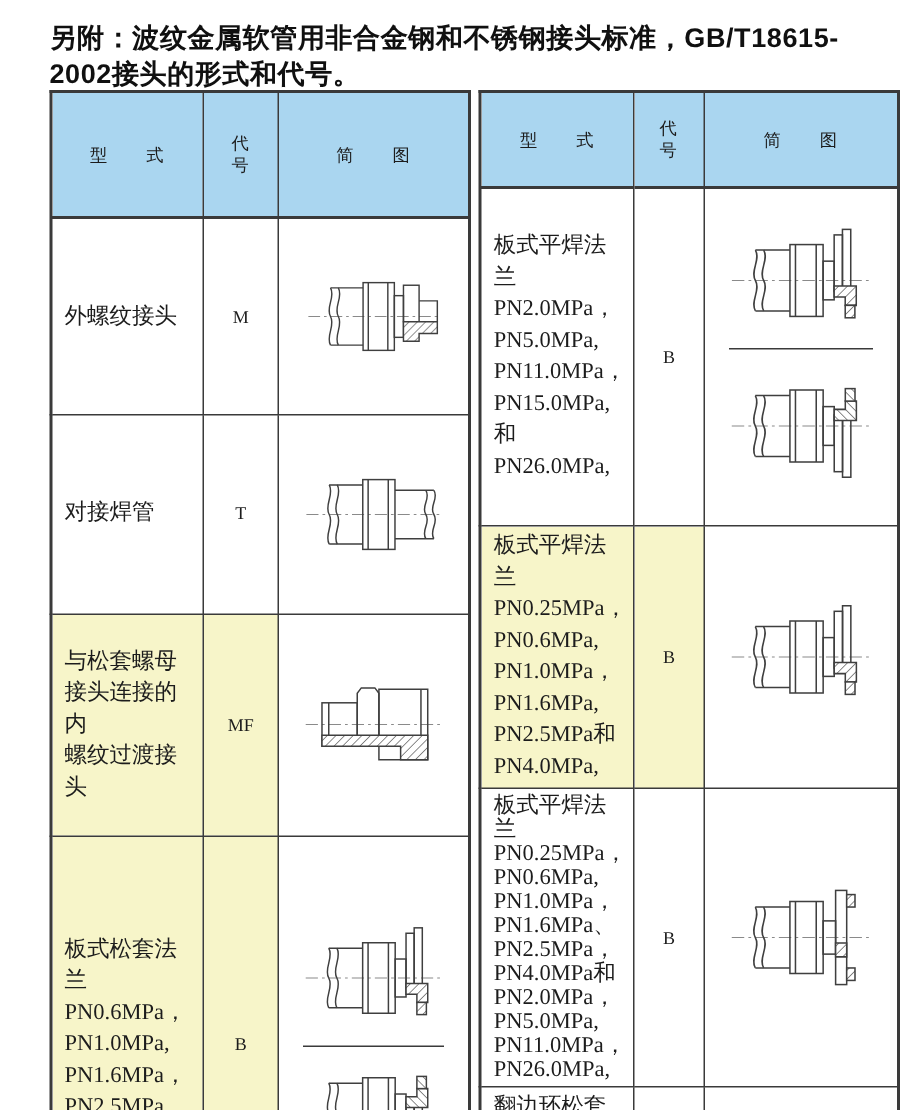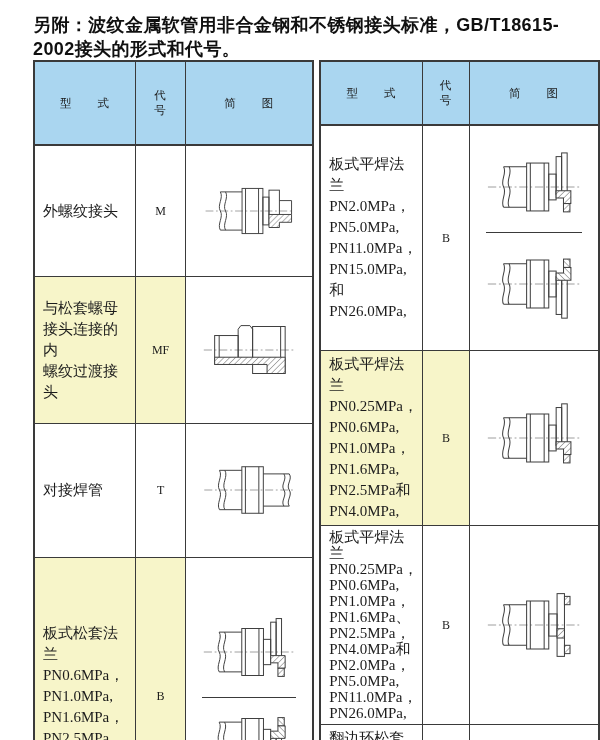--- a/index.html
+++ b/index.html
@@ -149,39 +149,39 @@
         <td class="type">外螺纹接头</td>
         <td class="code">M</td>
         <td class="diag">
           <svg class="d" viewBox="0 0 104 76" width="94" height="66">
                 <use href="#g-cl"></use>
                 <use href="#g-hose"></use>
                 <use href="#g-m"></use>
               </svg>
         </td>
       </tr>
+      <tr style="height:86px">
+        <td class="type">对接焊管</td>
+        <td class="code">T</td>
+        <td class="diag">
+          <svg class="d" viewBox="0 0 104 76" width="94" height="68">
+                <use href="#g-cl"></use>
+                <use href="#g-hose"></use>
+                <use href="#g-t"></use>
+              </svg>
+        </td>
+      </tr>
       <tr style="height:91px">
         <td class="type hl">与松套螺母接头连接的内
 螺纹过渡接头</td>
         <td class="code hl">MF</td>
         <td class="diag">
           <svg class="d" viewBox="0 0 104 76" width="94" height="72">
                 <use href="#g-cl"></use>
                 <use href="#g-mf"></use>
-              </svg>
-        </td>
-      </tr>
-      <tr style="height:86px">
-        <td class="type">对接焊管</td>
-        <td class="code">T</td>
-        <td class="diag">
-          <svg class="d" viewBox="0 0 104 76" width="94" height="68">
-                <use href="#g-cl"></use>
-                <use href="#g-hose"></use>
-                <use href="#g-t"></use>
               </svg>
         </td>
       </tr>
       <tr style="height:181px">
         <td class="type hl">板式松套法兰
 PN0.6MPa，PN1.0MPa,
 PN1.6MPa，PN2.5MPa,
 和PN4.0MPa</td>
         <td class="code hl">B</td>
         <td class="diag">

